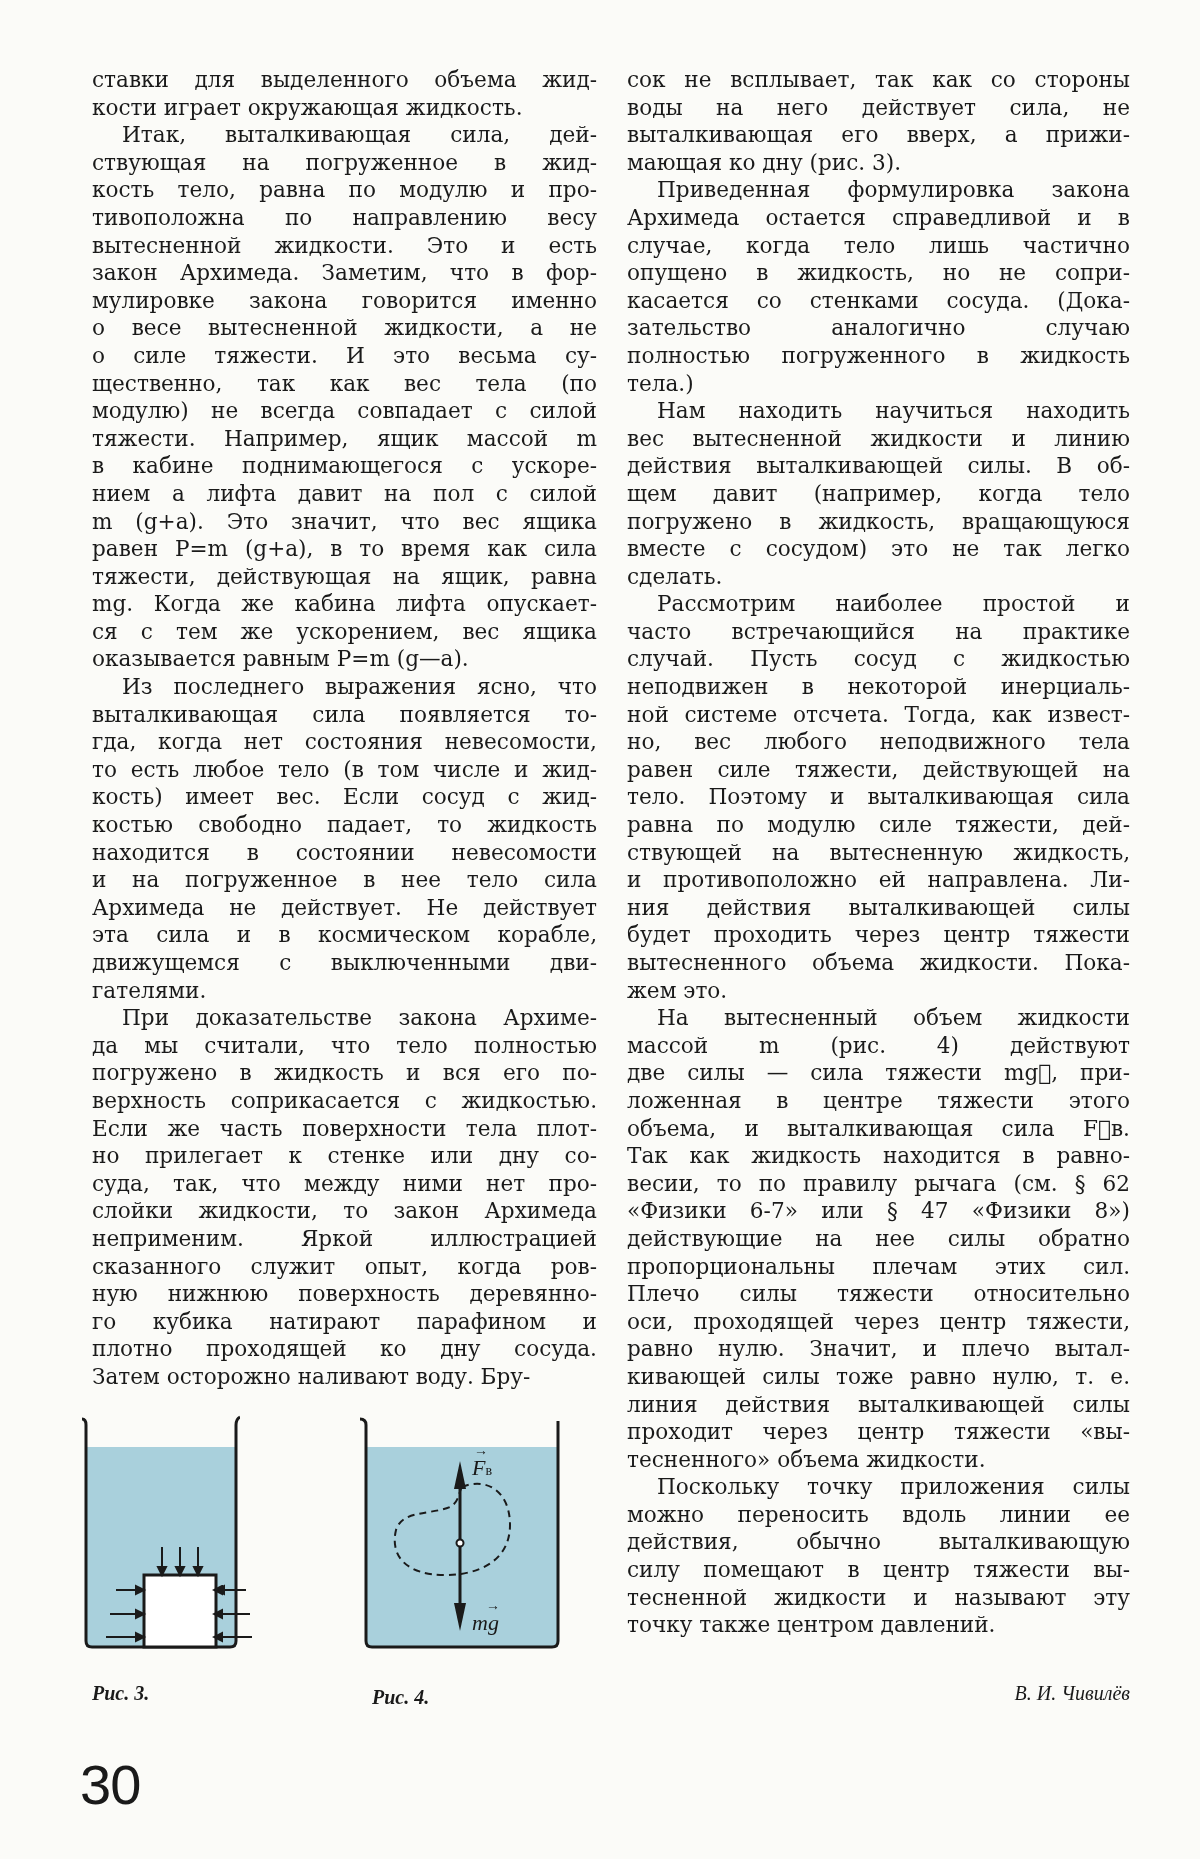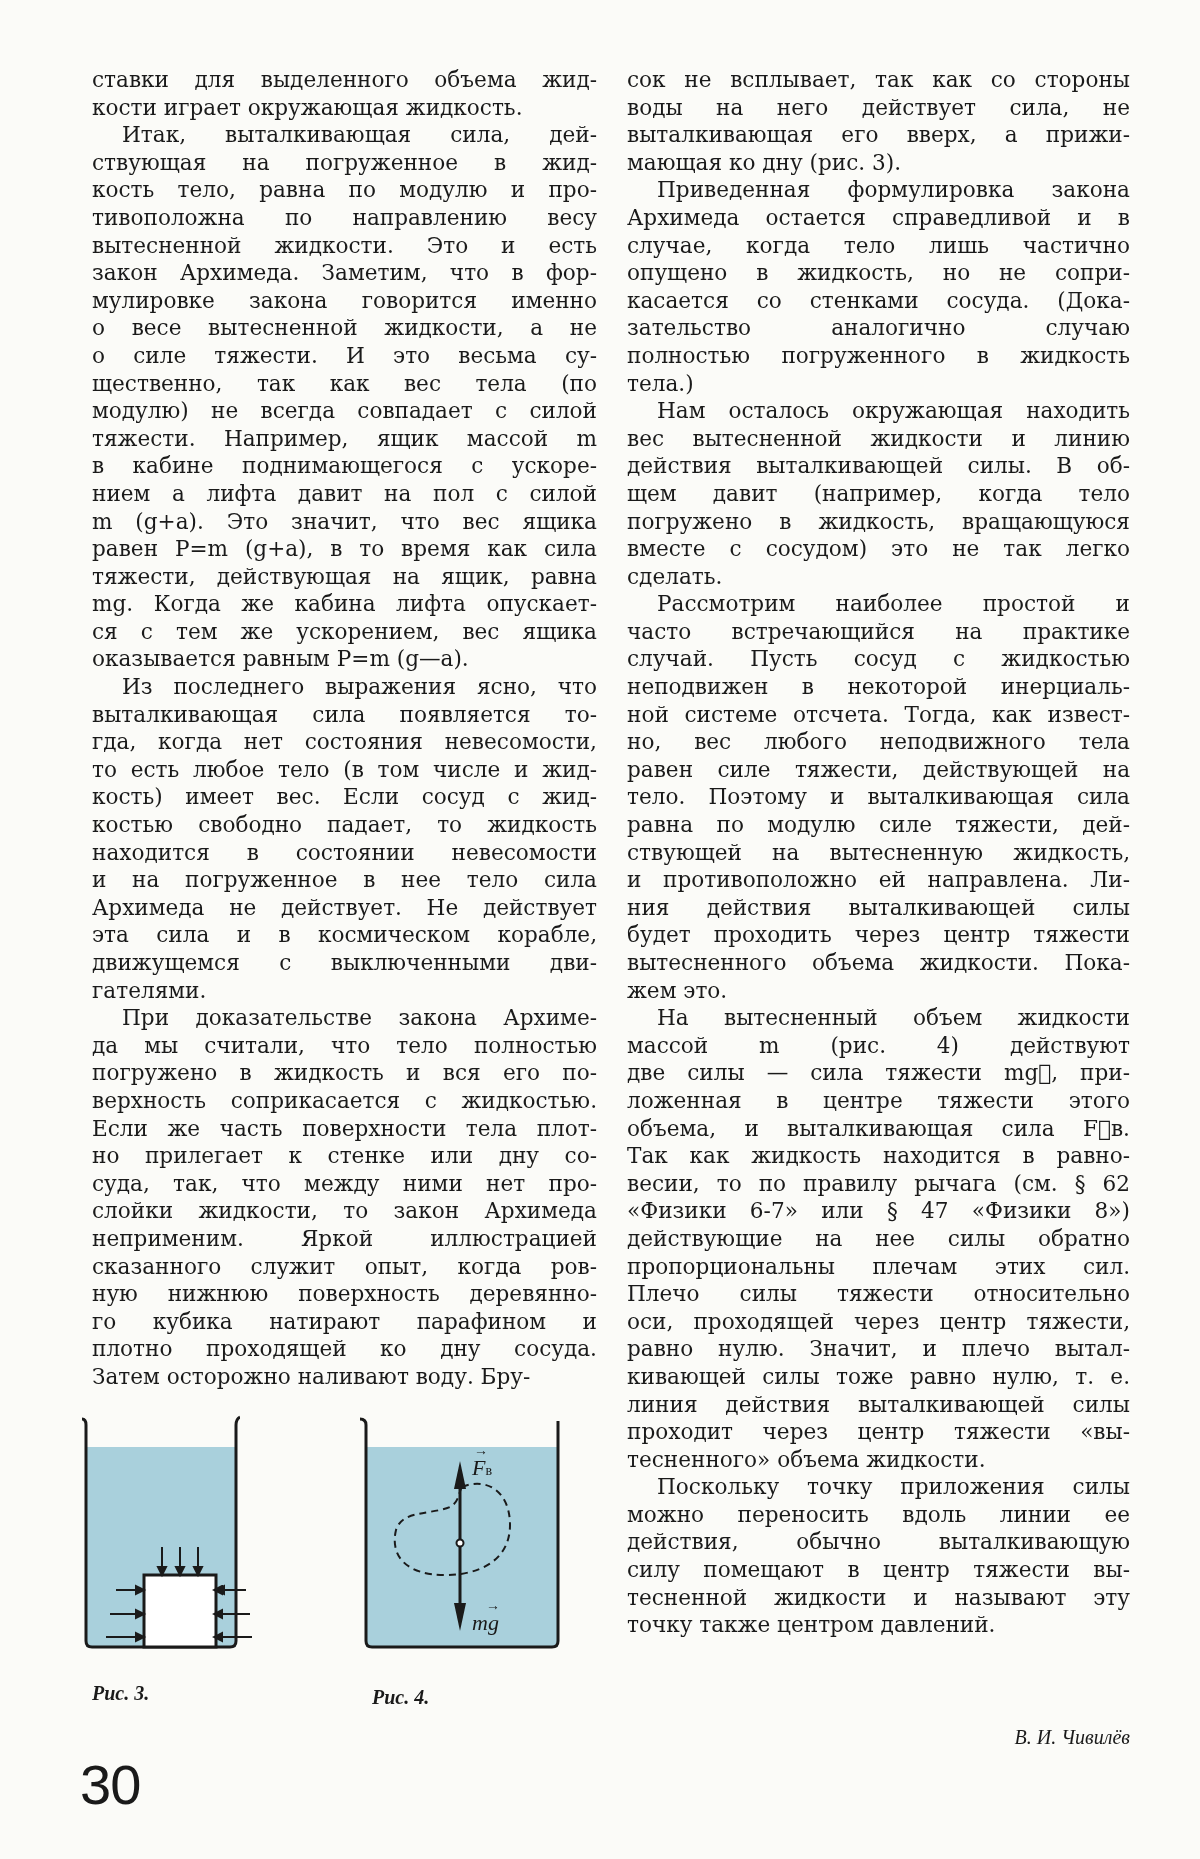--- a/index.html
+++ b/index.html
@@ -6,21 +6,21 @@
   body { width:1200px; height:1859px; background:#fbfbf8; position:relative; overflow:hidden;
          font-family:"DejaVu Serif","Liberation Serif",serif; color:#1a1a1a; }
   .col { position:absolute; top:22px; font-size:21.6px; line-height:27.6px; text-align:justify;margin-top:44px; }
   .col-left { left:92px; width:505px; }
   .col-right { left:627px; width:503px; }
   .col .ln { display:block; text-align:justify; text-align-last:justify; white-space:nowrap; overflow:visible; }
   .col .ln.last { text-align-last:left; }
   .col .ln.ind { padding-left:30px; }
   .fig { position:absolute; }
   .caption { position:absolute; font-family:"Liberation Serif",serif; font-style:italic; font-size:20px; color:#1a1a1a;font-weight:bold; }
-  .author { position:absolute; right:70px; top:1682px; font-family:"Liberation Serif",serif; font-style:italic; font-size:20px;margin-top:44px; }
+  .author { position:absolute; right:70px; top:1682px; font-family:"Liberation Serif",serif; font-style:italic; font-size:20px; }
   .pagenum { position:absolute; left:80px; top:1752px; font-family:"Liberation Sans",sans-serif; font-size:56px; font-weight:normal; letter-spacing:-1px; }
 </style>
 </head>
 <body>
 
 <div class="col col-left" id="colL">
     <div>
       <span class="ln">ставки для выделенного объема жид-</span>
       <span class="ln last">кости играет окружающая жидкость.</span>
     </div>
@@ -88,21 +88,21 @@
       <span class="ln ind">Приведенная формулировка закона</span>
       <span class="ln">Архимеда остается справедливой и в</span>
       <span class="ln">случае, когда тело лишь частично</span>
       <span class="ln">опущено в жидкость, но не сопри-</span>
       <span class="ln">касается со стенками сосуда. (Дока-</span>
       <span class="ln">зательство аналогично случаю</span>
       <span class="ln">полностью погруженного в жидкость</span>
       <span class="ln last">тела.)</span>
     </div>
     <div>
-      <span class="ln ind">Нам осталось окружающая находить</span>
+      <span class="ln ind">Нам находить научиться находить</span>
       <span class="ln">вес вытесненной жидкости и линию</span>
       <span class="ln">действия выталкивающей силы. В об-</span>
       <span class="ln">щем давит (например, когда тело</span>
       <span class="ln">погружено в жидкость, вращающуюся</span>
       <span class="ln">вместе с сосудом) это не так легко</span>
       <span class="ln last">сделать.</span>
     </div>
     <div>
       <span class="ln ind">Рассмотрим наиболее простой и</span>
       <span class="ln">часто встречающийся на практике</span>

